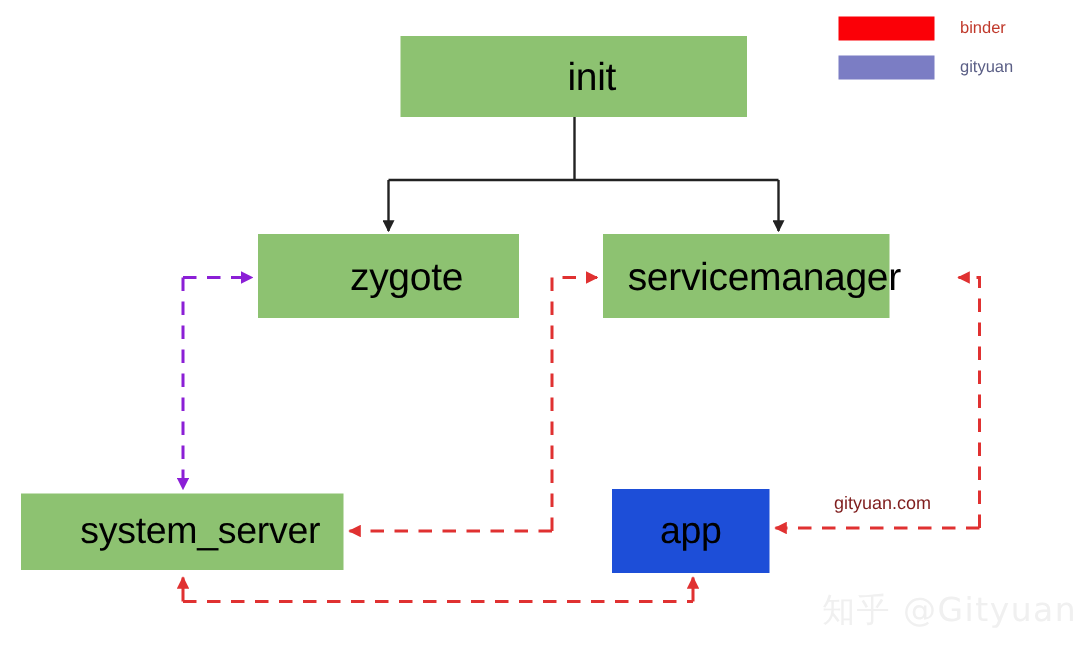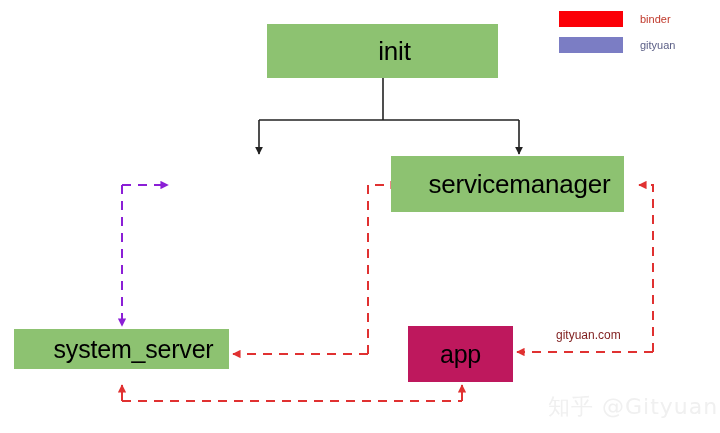--- a/index.html
+++ b/index.html
@@ -35,26 +35,26 @@
     font-family: "Liberation Sans", sans-serif;
     font-weight: 400;
     white-space: nowrap;
     letter-spacing: -0.2px;
   }
   .node-green {
     background: #8dc271;
     padding-left: 24px;
   }
   .node-teal {
-    background: #be185d;
+    background: #1d4ed8;
   }
   #node-init      { left: 267px; top: 24px;  width: 231px; height: 54px; font-size: 26px; }
   #node-zygote    { left: 172px; top: 156px; width: 174px; height: 56px; font-size: 26px; }
-  #node-sm        { left: 391px; top: 156px; width: 233px; height: 56px; font-size: 26px; }
-  #node-syssrv    { left: 14px;  top: 329px; width: 215px; height: 40px; font-size: 25px; }
+  #node-sm        { left: 402px; top: 156px; width: 191px; height: 56px; font-size: 26px; }
+  #node-syssrv    { left: 14px;  top: 329px; width: 215px; height: 51px; font-size: 25px; }
   #node-app       { left: 408px; top: 326px; width: 105px; height: 56px; font-size: 25px; }
 
   
   #legend {
     position: absolute;
     left: 559px;
     top: 11px;
     width: 150px;
   }
   .legend-row {
@@ -134,20 +134,23 @@
 
     <path d="M 122 401 L 462 401" fill="none" stroke="#e03131" stroke-width="2" stroke-dasharray="9,7"></path>
     <path d="M 122 401 L 122 385" fill="none" stroke="#e03131" stroke-width="2" marker-end="url(#arrow-red)"></path>
     <path d="M 462 401 L 462 385" fill="none" stroke="#e03131" stroke-width="2" marker-end="url(#arrow-red)"></path>
   </svg>
 
   <div class="node-box node-green" id="node-init">
     <span>init</span>
   </div>
 
+  <div class="node-box node-green" id="node-zygote">
+    <span>zygote</span>
+  </div>
 
   <div class="node-box node-green" id="node-sm">
     <span>servicemanager</span>
   </div>
 
   <div class="node-box node-green" id="node-syssrv">
     <span>system_server</span>
   </div>
 
   <div class="node-box node-teal" id="node-app">

